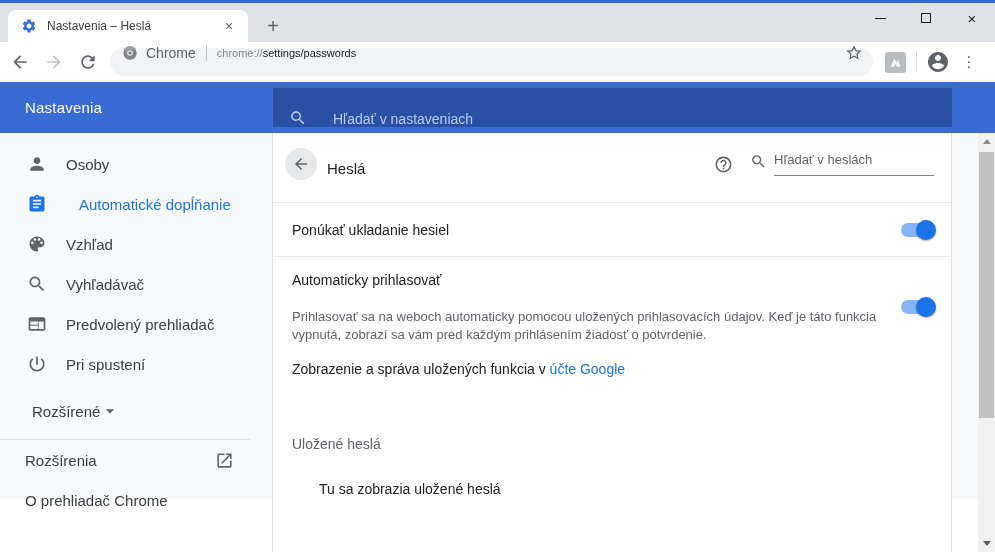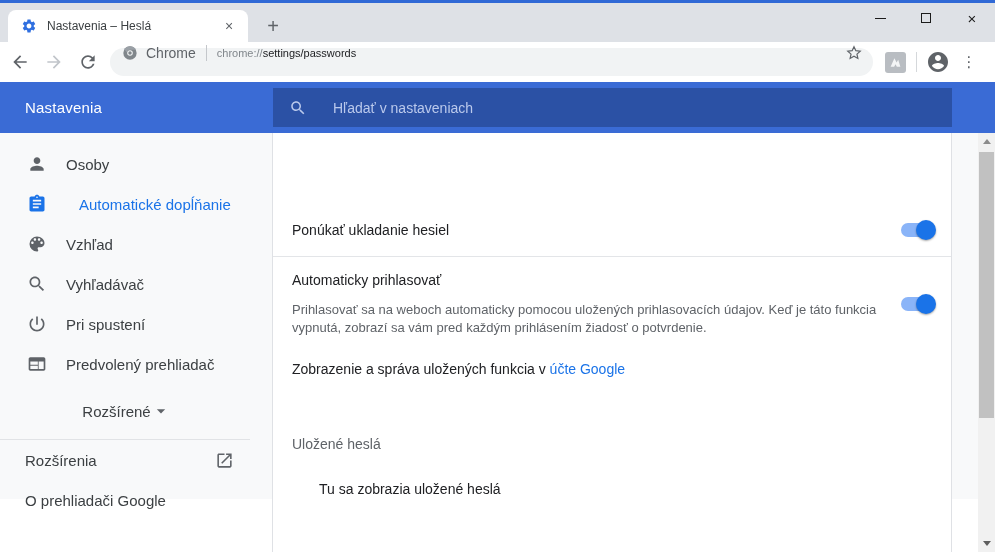--- a/index.html
+++ b/index.html
@@ -46,38 +46,38 @@
   .avatar { width:24px; height:24px; }
   .avatar svg { width:24px; height:24px; fill:#5f6368; }
   .menu-dots { width:26px; height:26px; margin:0 8px 0 6px; display:flex; align-items:center; justify-content:center;
                color:#5f6368; font-size:15px; letter-spacing:0; }
 
   
   .bluebar { position:absolute; left:0; top:82px; width:995px; height:51px; background:var(--header-blue,#3a6bd5); }
   .bluebar-title { position:absolute; left:25px; top:0; height:51px; display:flex; align-items:center;
                    color:#fff; font-size:15px; font-weight:400; letter-spacing:.2px; }
   .bluebar-search { position:absolute; left:273px; top:6px; width:679px; height:39px;
-                    background:var(--header-search,#2b51a5); display:flex; align-items:center; }
+                    background:var(--header-search,#2b51a5); display:flex; align-items:flex-end; }
   .bluebar-search svg { width:18px; height:18px; fill:#bac9ec; margin-left:16px; flex:0 0 18px; }
   .bluebar-search input { background:transparent; border:none; outline:none; color:#e8eefc;
                           font-size:14px; margin-left:26px; width:560px; font-family:inherit; }
   .bluebar-search input::placeholder { color:#bac9ec; }
 
   
   .body { position:absolute; left:0; top:133px; width:995px; height:366px; background:#f8f9fa; }
 
   
   .sidebar { position:absolute; left:0; top:0; width:272px; height:419px; padding-top:11px; }
   .nav-item { height:40px; display:flex; align-items:center; padding-left:27px; cursor:default; }
   .nav-item svg { width:20px; height:20px; fill:#5f6368; flex:0 0 20px; }
   .nav-label { margin-left:19px; font-size:15px; font-weight:500; color:#3c4043; }
   .nav-item.active svg { fill:var(--accent,#1a73e8); }
   .nav-item.active .nav-label { color:var(--accent,#1a73e8);margin-left:32px; }
-  .adv-row { margin-top:7px; height:40px; display:flex; align-items:center; justify-content:center;
-             padding:0 38px 0 19px; }
+  .adv-row { margin-top:7px; height:40px; display:flex; align-items:center; justify-content:flex-start;
+             padding:0 38px 0 32px; }
   .adv-label { font-size:15px; font-weight:500; color:#3c4043; }
   .adv-row svg { width:20px; height:20px; fill:#5f6368; }
   .side-divider { margin-top:8px; width:250px; border-top:1px solid #e1e3e6; }
   .foot-row { height:40px; display:flex; align-items:center; justify-content:space-between;
               padding:0 38px 0 25px; }
   .foot-row:first-of-type { margin-top:8px; }
   .foot-label { font-size:15px; font-weight:500; color:#3c4043; }
   .foot-row svg { width:19px; height:19px; fill:#5f6368; }
 
   
@@ -96,21 +96,21 @@
   .sub-search input { margin-left:7px; width:160px; border:none; border-bottom:1px solid #80868b;
                       outline:none; font-size:13px; color:#202124; padding:2px 0 8px 0; font-family:inherit; }
   .sub-search input::placeholder { color:#5f6368; }
 
   .row1 { position:absolute; left:0; top:70px; width:100%; height:54px; display:flex; align-items:center;
           justify-content:space-between; padding:0 17px 0 19px; border-bottom:1px solid #e3e5e8; }
   .row-label { font-size:14px; color:#202124; }
   .row2 { position:absolute; left:0; top:124px; width:100%; padding:13px 17px 0 19px; display:flex;
           align-items:center; }
   .row2-text { width:592px; }
-  .row2-title { font-size:14px; color:#202124; line-height:20px; margin-bottom:11px; }
+  .row2-title { font-size:14px; color:#202124; line-height:20px; margin-bottom:18px; }
   .row2-desc { font-size:13px; color:#5f6368; line-height:18px; }
   .row2 .toggle { margin-left:auto; }
 
   .link-row { position:absolute; left:19px; top:228px; font-size:14px; color:#202124; }
   .link-row a { color:var(--link,#1a73e8); text-decoration:none; }
   .saved-header { position:absolute; left:19px; top:303px; font-size:14px; font-weight:500; color:#5f6368; }
   .empty-msg { position:absolute; left:46px; top:348px; font-size:14px; color:#202124; }
 
   
   .toggle { position:relative; width:33px; height:14px; border-radius:7px; background:var(--toggle-track,#8ab4f8); }
@@ -233,49 +233,68 @@
         <span class="nav-label">Vzhľad</span>
       </div>
       <div class="nav-item">
         <svg viewBox="0 0 24 24">
             <path d="M15.5 14h-.79l-.28-.27C15.41 12.59 16 11.11 16 9.5 16 5.91 13.09 3 9.5 3S3 5.91 3 9.5 5.91 16 9.5 16c1.61 0 3.09-.59 4.23-1.57l.27.28v.79l5 4.99L20.49 19l-4.99-5zm-6 0C7.01 14 5 11.99 5 9.5S7.01 5 9.5 5 14 7.01 14 9.5 11.99 14 9.5 14z"></path>
           </svg>
         <span class="nav-label">Vyhľadávač</span>
       </div>
       <div class="nav-item">
         <svg viewBox="0 0 24 24">
+            <path d="M20 4H4c-1.1 0-1.99.9-1.99 2L2 18c0 1.1.9 2 2 2h16c1.1 0 2-.9 2-2V6c0-1.1-.9-2-2-2zm-7 14H4v-4h9v4zm0-5H4V9h9v4zm7 5h-6V9h6v9z"></path>
+          </svg>
+        <span class="nav-label">Predvolený prehliadač</span>
+      </div>
+      <div class="nav-item">
+        <svg viewBox="0 0 24 24">
             <path d="M13 3h-2v10h2V3zm4.83 2.17l-1.42 1.42C17.99 7.86 19 9.81 19 12c0 3.87-3.13 7-7 7s-7-3.13-7-7c0-2.19 1.01-4.14 2.58-5.42L6.17 5.17C4.23 6.82 3 9.26 3 12c0 4.97 4.03 9 9 9s9-4.03 9-9c0-2.74-1.23-5.18-3.17-6.83z"></path>
           </svg>
         <span class="nav-label">Pri spustení</span>
-      </div>
-      <div class="nav-item">
-        <svg viewBox="0 0 24 24">
-            <path d="M20 4H4c-1.1 0-1.99.9-1.99 2L2 18c0 1.1.9 2 2 2h16c1.1 0 2-.9 2-2V6c0-1.1-.9-2-2-2zm-7 14H4v-4h9v4zm0-5H4V9h9v4zm7 5h-6V9h6v9z"></path>
-          </svg>
-        <span class="nav-label">Predvolený prehliadač</span>
       </div>
       <div class="adv-row">
         <span class="adv-label">Rozšírené</span>
         <svg viewBox="0 0 24 24">
             <path d="M7 10l5 5 5-5z"></path>
           </svg>
       </div>
       <div class="side-divider"></div>
       <div class="foot-row">
         <span class="foot-label">Rozšírenia</span>
         <svg viewBox="0 0 24 24">
             <path d="M19 19H5V5h7V3H5c-1.11 0-2 .9-2 2v14c0 1.1.89 2 2 2h14c1.1 0 2-.9 2-2v-7h-2v7zM14 3v2h3.59l-9.83 9.83 1.41 1.41L19 6.41V10h2V3h-7z"></path>
           </svg>
       </div>
       <div class="foot-row">
-        <span class="foot-label">O prehliadači Google</span>
+        <span class="foot-label">O prehliadač Chrome</span>
       </div>
     </div>
 
     <div class="card">
+      <div class="card-header">
+        <div class="back-btn">
+          <svg viewBox="0 0 24 24">
+              <path d="M20 11H7.83l5.59-5.59L12 4l-8 8 8 8 1.41-1.41L7.83 13H20v-2z"></path>
+            </svg>
+        </div>
+        <div class="page-title">Heslá</div>
+        <div class="help-btn">
+          <svg viewBox="0 0 24 24">
+              <path d="M11 18h2v-2h-2v2zm1-16C6.48 2 2 6.48 2 12s4.48 10 10 10 10-4.48 10-10S17.52 2 12 2zm0 18c-4.41 0-8-3.59-8-8s3.59-8 8-8 8 3.59 8 8-3.59 8-8 8zm0-14c-2.21 0-4 1.79-4 4h2c0-1.1.9-2 2-2s2 .9 2 2c0 2-3 1.75-3 5h2c0-2.25 3-2.5 3-5 0-2.21-1.79-4-4-4z"></path>
+            </svg>
+        </div>
+        <div class="sub-search">
+          <svg viewBox="0 0 24 24">
+              <path d="M15.5 14h-.79l-.28-.27C15.41 12.59 16 11.11 16 9.5 16 5.91 13.09 3 9.5 3S3 5.91 3 9.5 5.91 16 9.5 16c1.61 0 3.09-.59 4.23-1.57l.27.28v.79l5 4.99L20.49 19l-4.99-5zm-6 0C7.01 14 5 11.99 5 9.5S7.01 5 9.5 5 14 7.01 14 9.5 11.99 14 9.5 14z"></path>
+            </svg>
+          <input type="text" placeholder="Hľadať v heslách" style="">
+        </div>
+      </div>
 
       <div class="row1">
         <span class="row-label">Ponúkať ukladanie hesiel</span>
         <div class="toggle">
             <div class="knob"></div>
           </div>
       </div>
 
       <div class="row2">
         <div class="row2-text">

